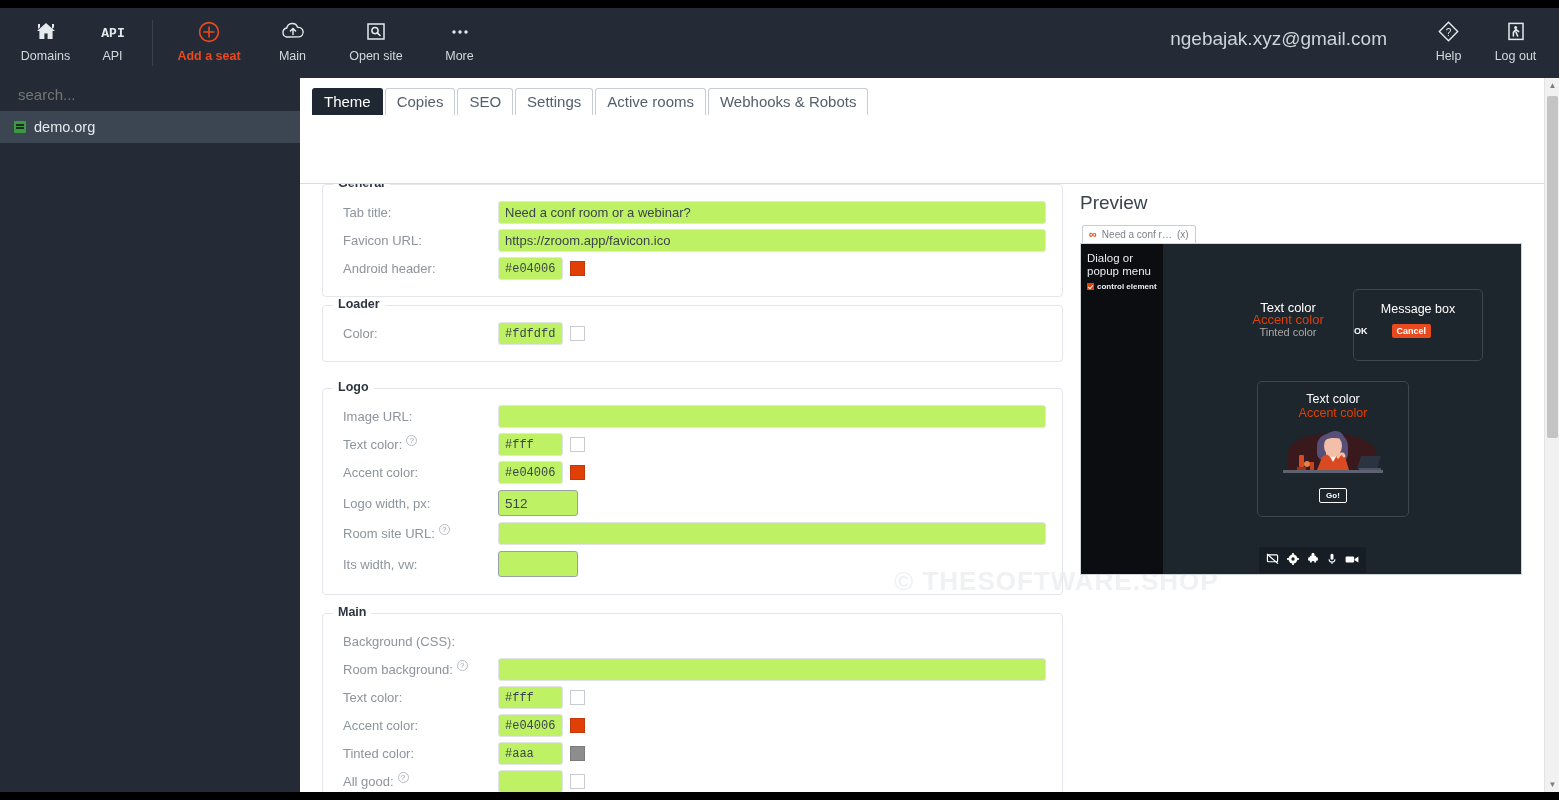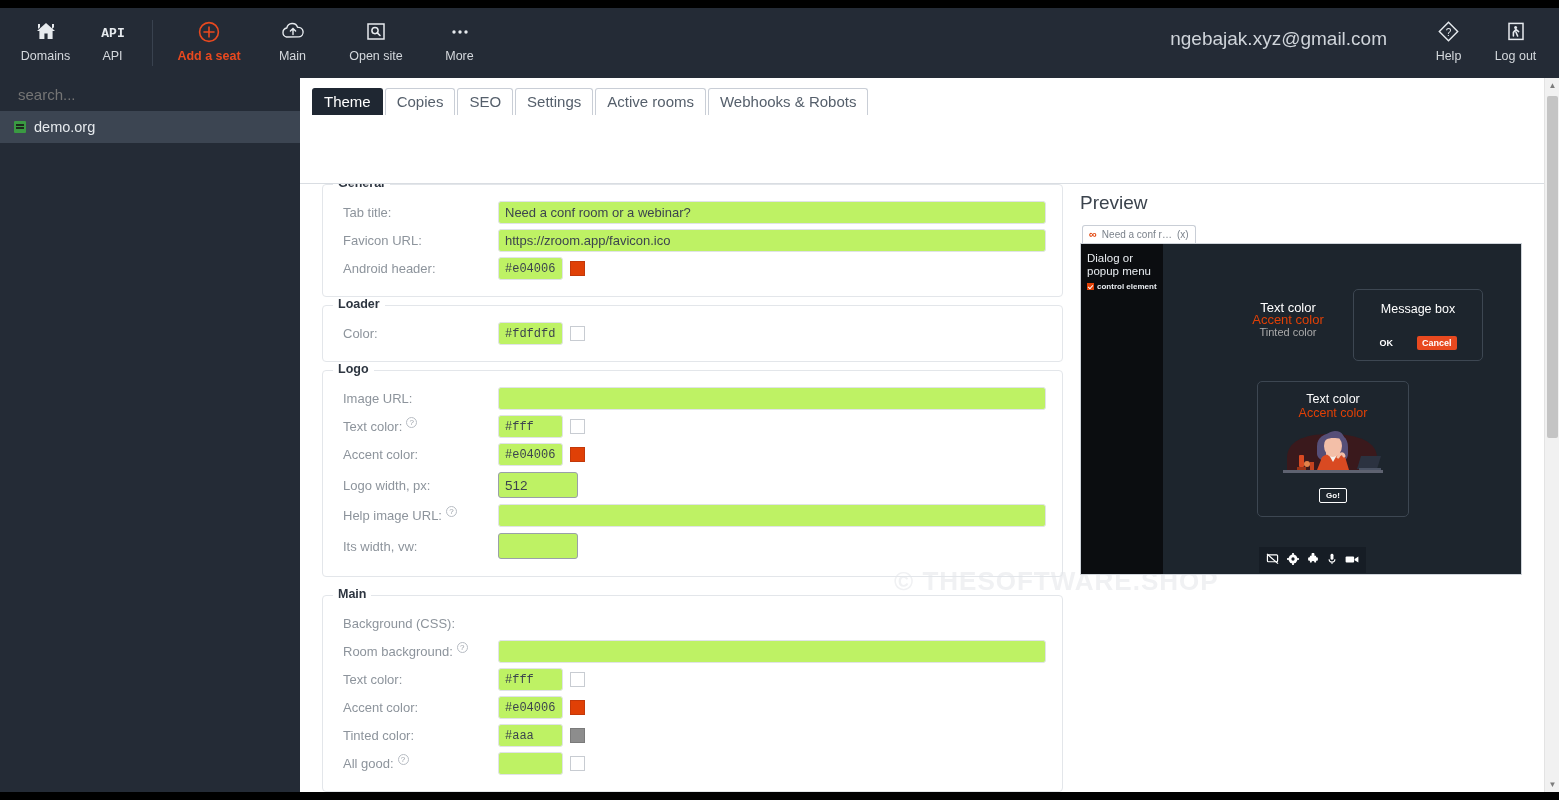--- a/index.html
+++ b/index.html
@@ -261,21 +261,21 @@
   .vp-colors .c2 { color:#e04006; font-size: 13px; }
   .vp-colors .c3 { color:#aaaaaa; font-size: 11px; }
   .msgbox {
     position:absolute; left:272px; top:45px;
     width: 130px; height: 72px;
     border:1px solid #3d4752; border-radius:5px;
     background:#1d252d;
     text-align:center; padding-top: 12px;
   }
   .msgbox .mtitle { color:#fff; font-size:12.5px; }
-  .msgbox .mbtns { margin-top: 20px; display:flex; justify-content:center; align-items:center; gap:24px;}
+  .msgbox .mbtns { margin-top: 8px; display:flex; align-items:center; gap:24px;}
   .msgbox .ok { color:#fff; font-size:9px; font-weight:bold; }
   .msgbox .cancel {
     background:#e8491f; color:#fff; font-size:9px; font-weight:bold;
     padding: 2px 5px; border-radius:2px;
   }
   .card {
     position:absolute; left:176px; top:137px;
     width: 152px; height: 136px;
     background:#1d252d;
     border:1px solid #3d4752; border-radius:5px;
@@ -457,21 +457,21 @@
 
       <div class="fs" style="margin-top:8px;">
         <div class="fs-legend">Loader</div>
         <div class="row">
           <div class="rlabel">Color:</div>
           <input class="f mono" value="#fdfdfd" style="">
           <span class="swatch"></span>
         </div>
       </div>
 
-      <div class="fs" style="margin-top:8px;">
+      <div class="fs" style="margin-top:26px;">
         <div class="fs-legend">Logo</div>
         <div class="row">
           <div class="rlabel">Image URL:</div>
           <input class="f wide" value="" style="">
         </div>
         <div class="row">
           <div class="rlabel">
             <span>Text color:</span>
             <span class="qmark">?</span>
           </div>
@@ -482,21 +482,21 @@
           <div class="rlabel">Accent color:</div>
           <input class="f mono" value="#e04006" style="">
           <span class="swatch orange"></span>
         </div>
         <div class="row" style="height:32px;">
           <div class="rlabel">Logo width, px:</div>
           <input class="f num" value="512" style="">
         </div>
         <div class="row">
           <div class="rlabel">
-            <span>Help image URL:</span>
+            <span>Room site URL:</span>
             <span class="qmark">?</span>
           </div>
           <input class="f wide" value="" style="">
         </div>
         <div class="row" style="height:32px;">
           <div class="rlabel">Its width, vw:</div>
           <input class="f empty-box" value="" style="">
         </div>
       </div>
 

